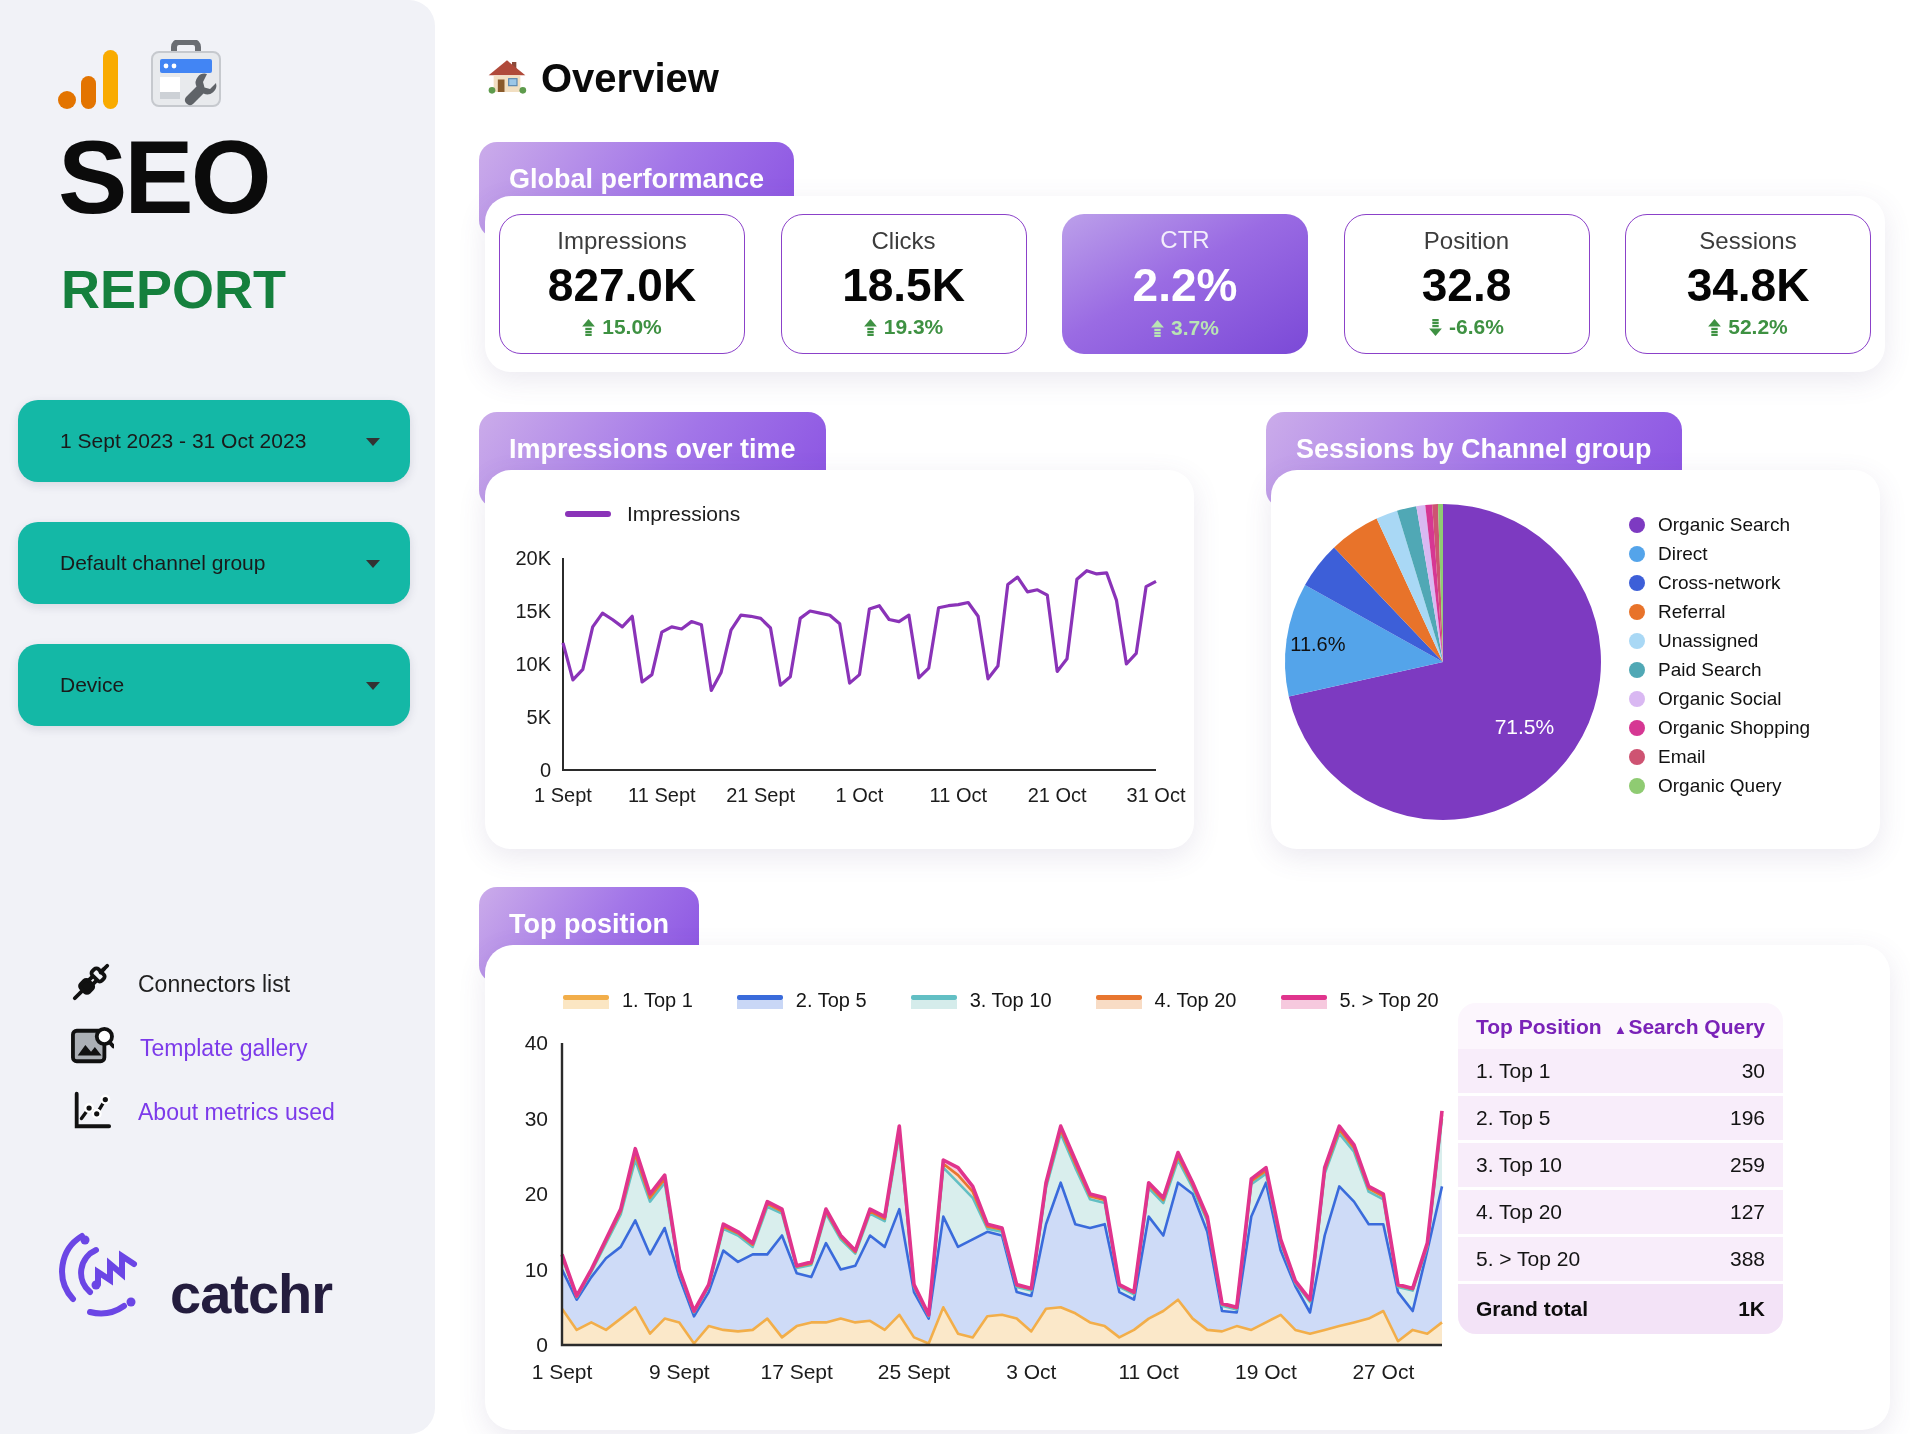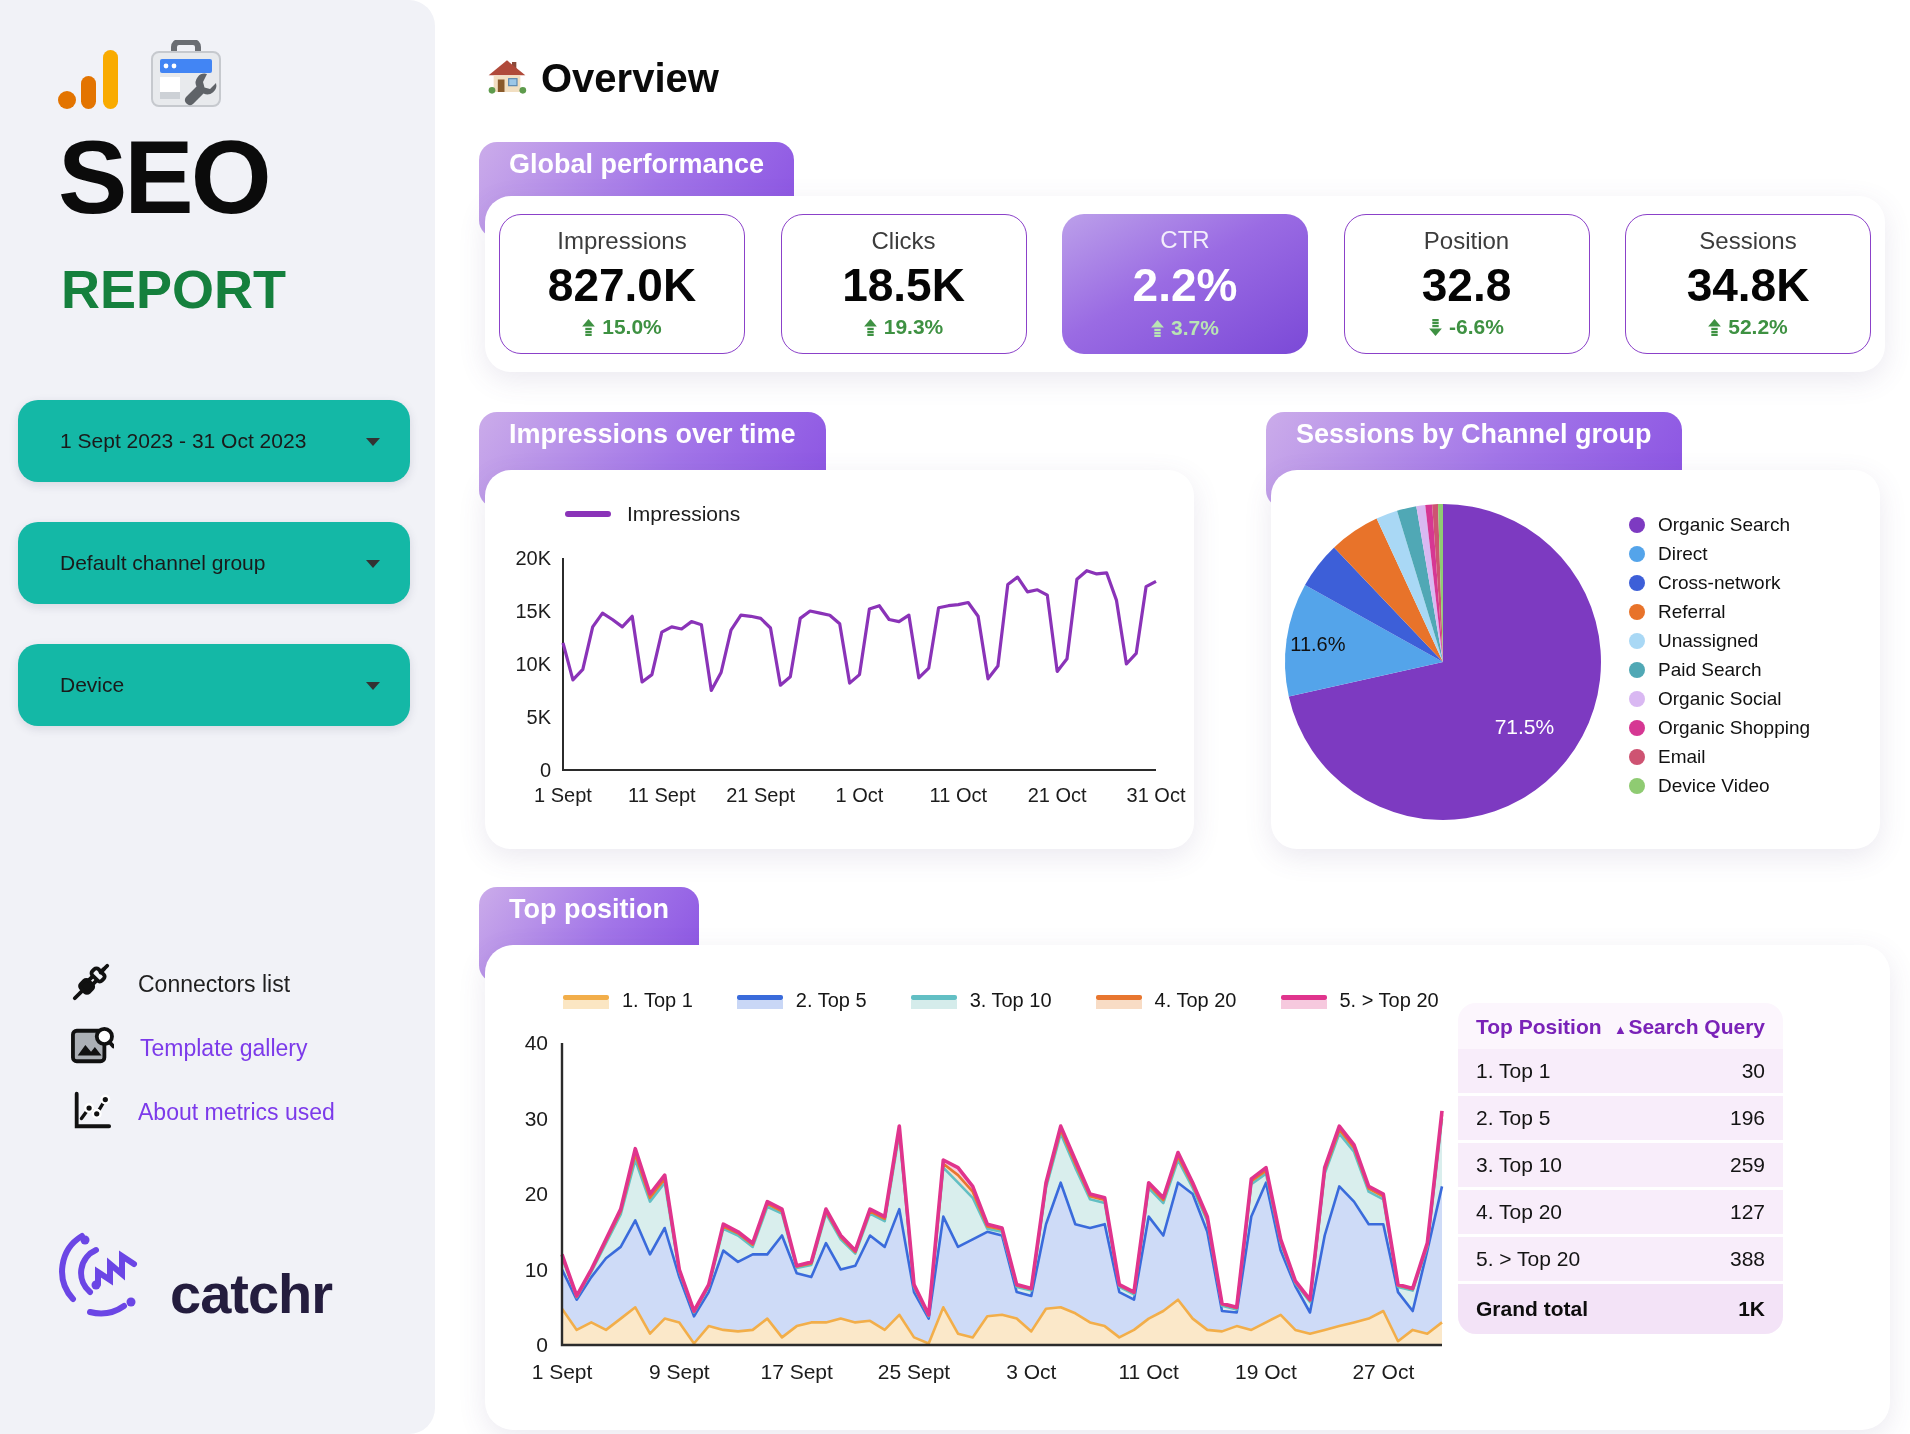--- a/index.html
+++ b/index.html
@@ -28,21 +28,21 @@
   .slink .txt { font-size:23px; color:#1f1f1f; }
   .slink.purple .txt { color:#7C3AEA; }
   .logo { position:absolute; left:52px; top:1222px; display:flex; align-items:flex-end; gap:18px; }
   .logo .logotxt { font-size:56px; font-weight:800; color:#241d3e; letter-spacing:-1px; }
 
   
   .overview { position:absolute; left:487px; top:56px; display:flex; align-items:center; gap:14px; }
   .overview .ttl { font-size:40px; font-weight:800; color:#0a0a0a; }
 
   .chip { position:absolute; height:96px; border-radius:18px; color:#fff; font-weight:700;
-          font-size:27px; padding:7px 30px 0 30px; z-index:1;
+          font-size:27px; padding:22px 30px 0 30px; z-index:1;
           background:linear-gradient(125deg,#CBACEA 0%, #A275E8 55%, #8A52E2 100%);
           white-space:nowrap; }
   .chip-global { left:479px; top:142px; }
   .chip-impr   { left:479px; top:412px; }
   .chip-sess   { left:1266px; top:412px; }
   .chip-top    { left:479px; top:887px; }
 
   .card { position:absolute; background:#fff; border-radius:26px; z-index:2;
           box-shadow:0 8px 28px rgba(90,70,130,.12); }
   .kpi-wrap { left:485px; top:196px; width:1400px; height:176px;
@@ -364,21 +364,21 @@
         <li>
           <span class="dot" style="background: rgb(214, 55, 147);"></span>
           <span class="lg-tx">Organic Shopping</span>
         </li>
         <li>
           <span class="dot" style="background: rgb(206, 83, 114);"></span>
           <span class="lg-tx">Email</span>
         </li>
         <li>
           <span class="dot" style="background: rgb(143, 203, 114);"></span>
-          <span class="lg-tx">Device Video</span>
+          <span class="lg-tx">Organic Query</span>
         </li>
       </ul>
   </div>
 
   <div class="card card-top">
     <div class="top-legend" id="topLegend">
         <div class="tl-item">
           <span class="tl-sw">
             <span class="bar" style="background: rgb(242, 174, 74);"></span>
             <span class="fil" style="background: rgb(251, 230, 195);"></span>

